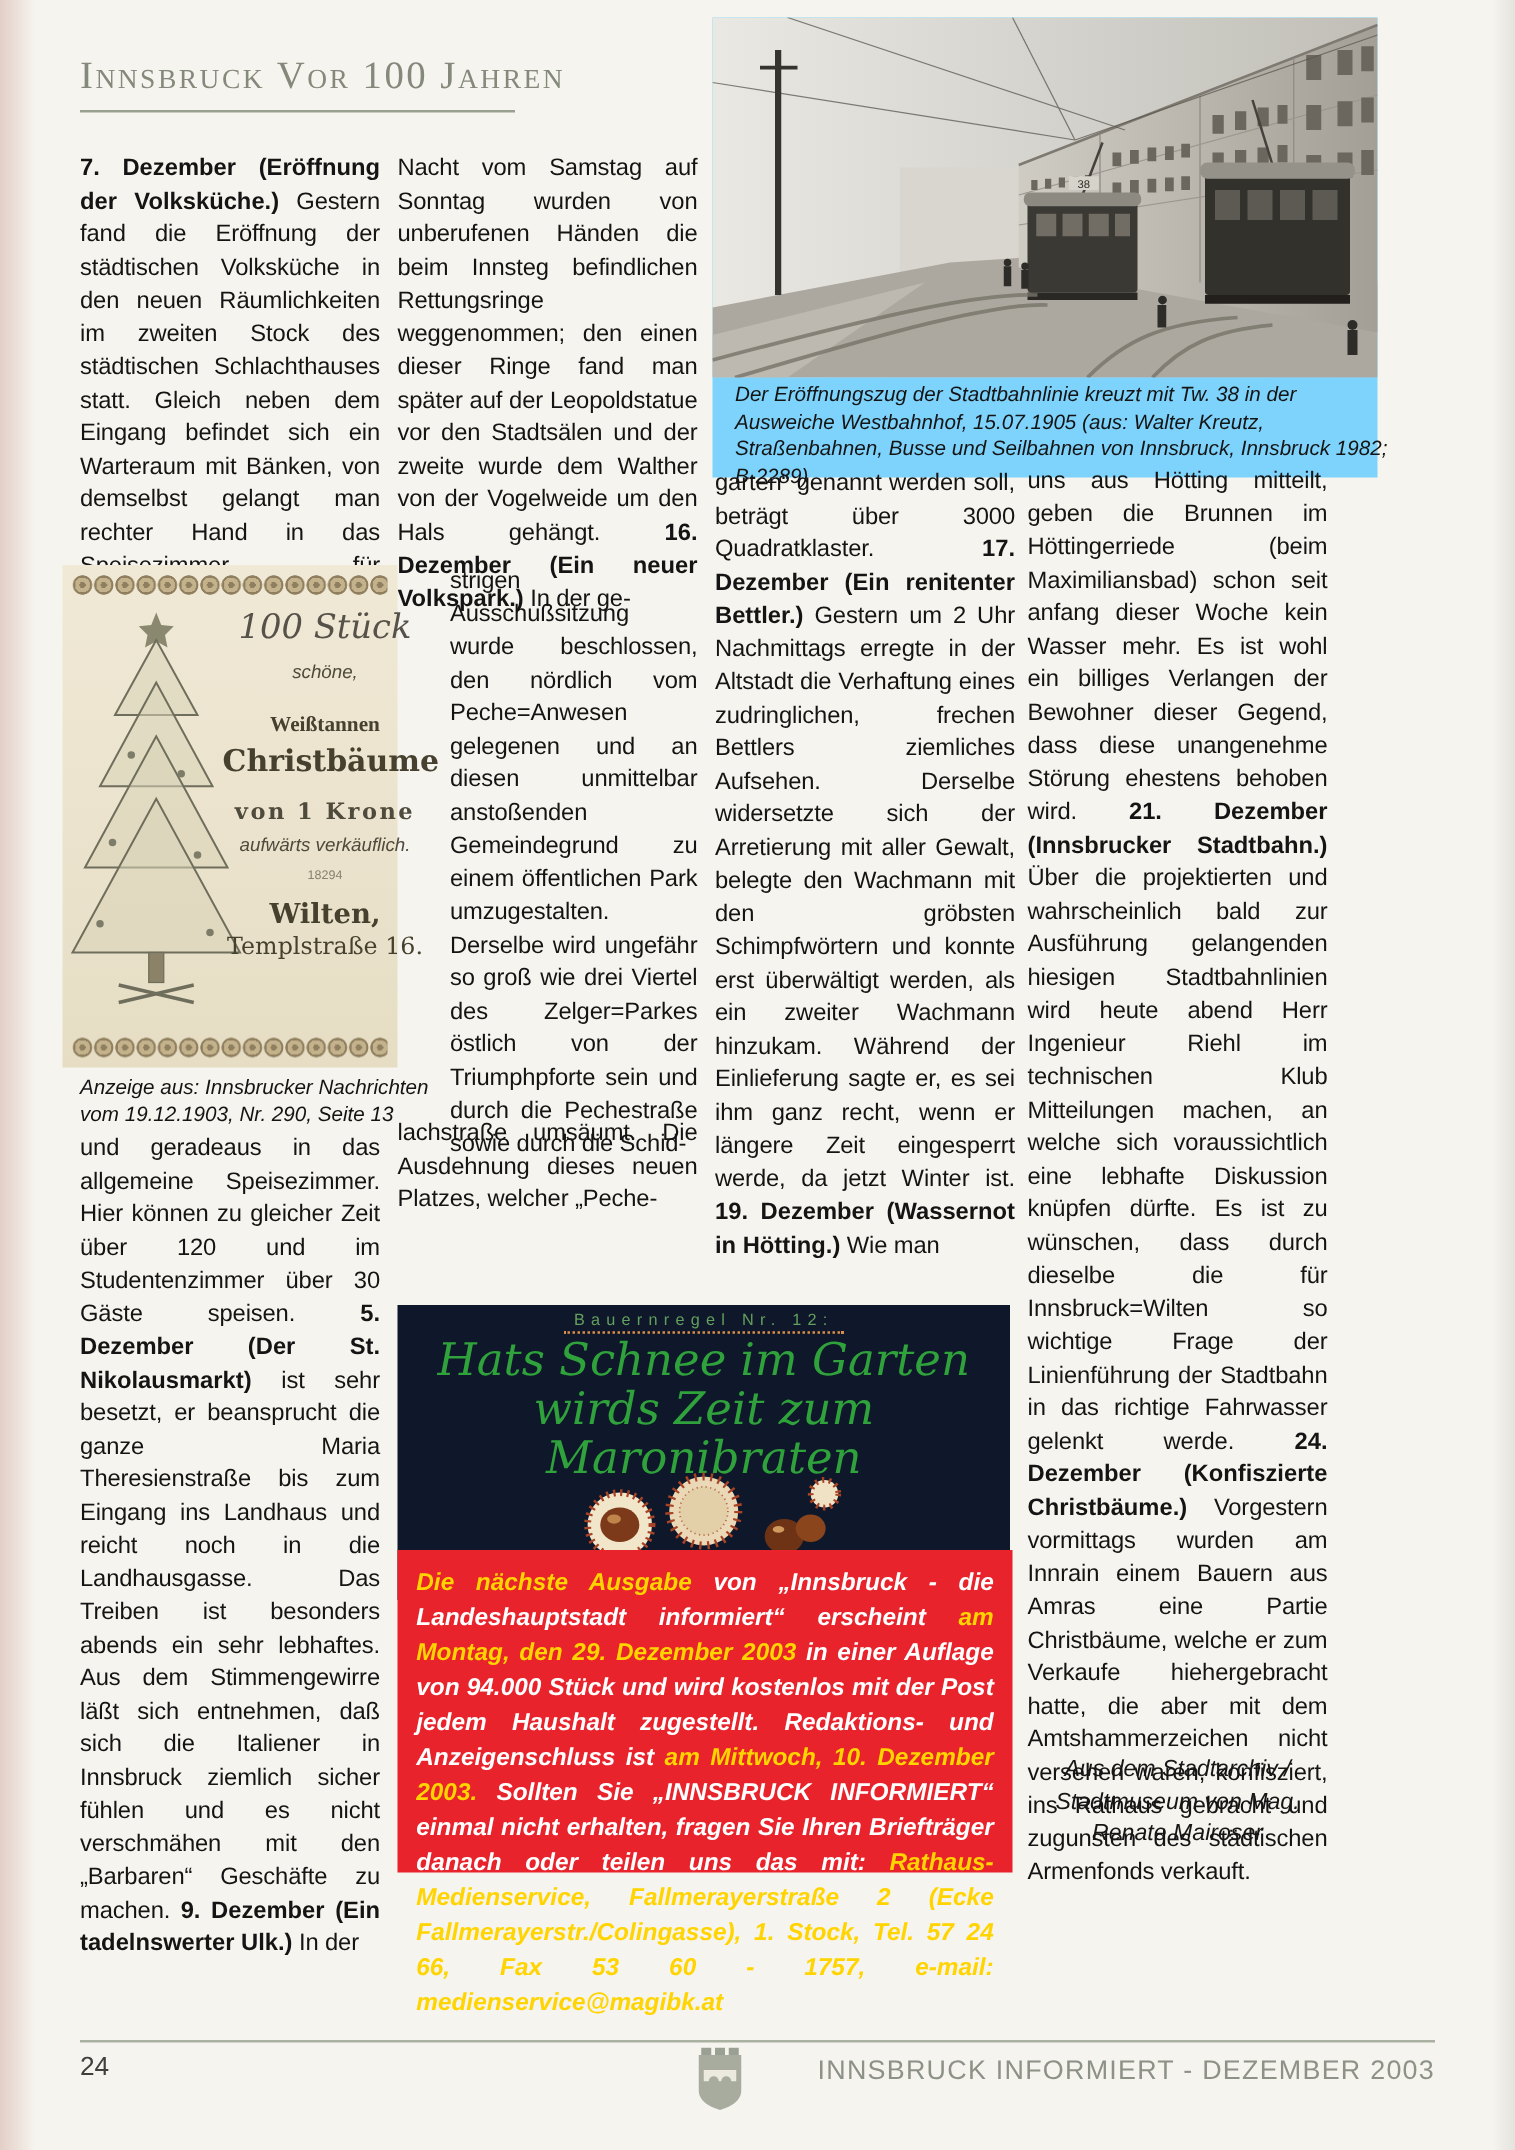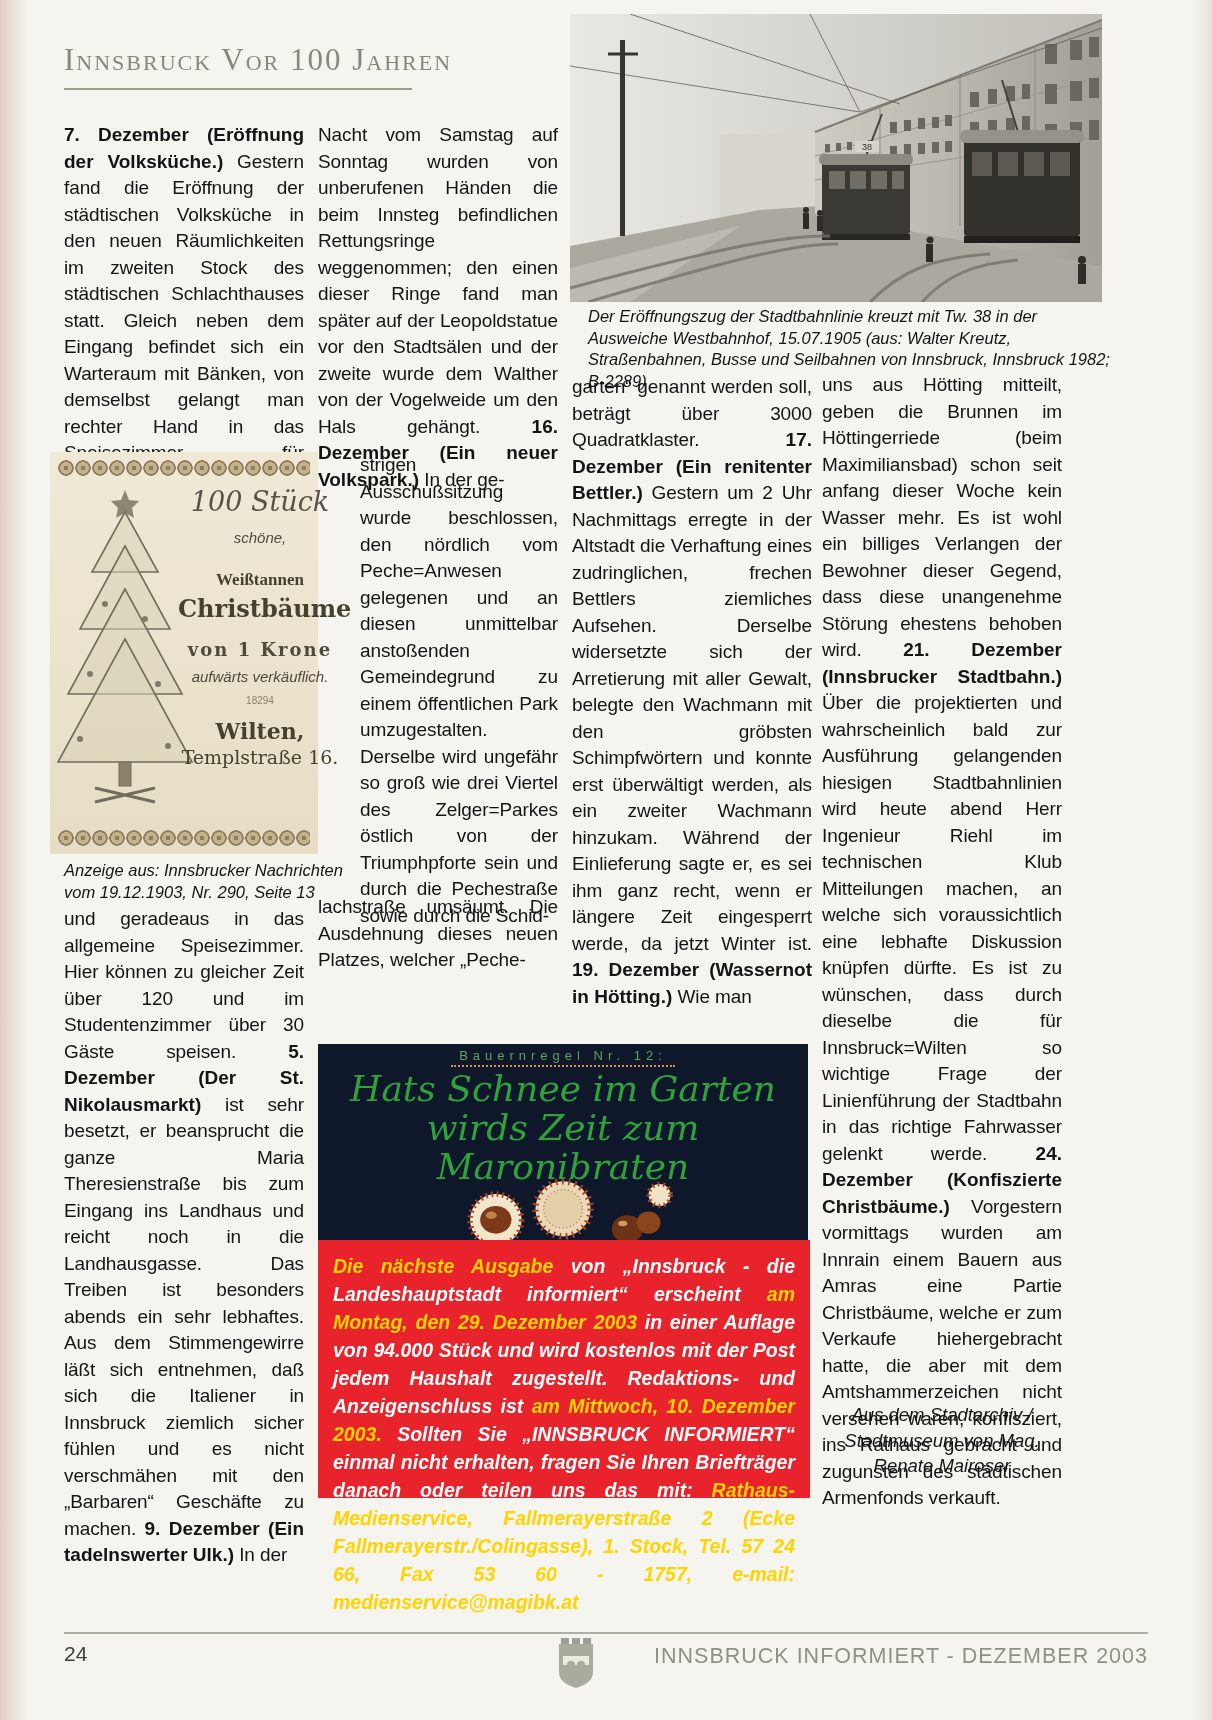--- a/index.html
+++ b/index.html
@@ -36,22 +36,22 @@
     font-size: 19px; line-height: 26.5px; letter-spacing: -0.1px;
     hyphens: auto; -webkit-hyphens: auto; overflow-wrap: break-word;
     color: #141414;
   }
   .textcol b { letter-spacing: 0; }
   .caption {
     position: absolute; font-style: italic;
     font-size: 16.5px; line-height: 21.5px; color: #141414;
   }
   .photo {
-    position: absolute; left: 570px; top: 14px; width: 532px; height: 288px;
-    background: #fdba74;
+    position: absolute; left: 570px; top: 14px; width: 532px; height: 368px;
+    background: #7dd3fc;
     text-decoration: underline;
   }
   
   .tree-ad {
     position: absolute; left: 50px; top: 452px; width: 268px; height: 402px;
     background: linear-gradient(180deg, #f0e9d6, #e6ddc4);
   }
   .garland {
     position: absolute; left: 8px; right: 8px; height: 16px;
     background: radial-gradient(circle at 8px 8px, #8f7f5e 0 2.5px, #c3b28b 2.5px 6px, #8f7f5e 6px 7.5px, transparent 8px);

